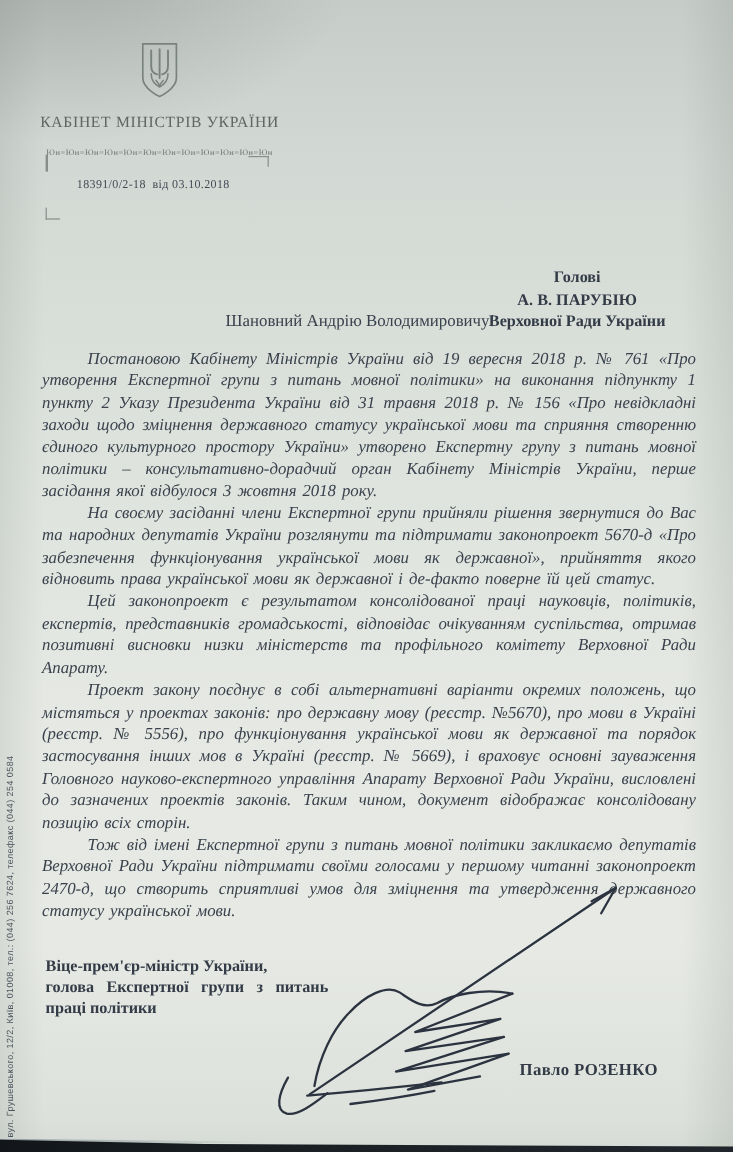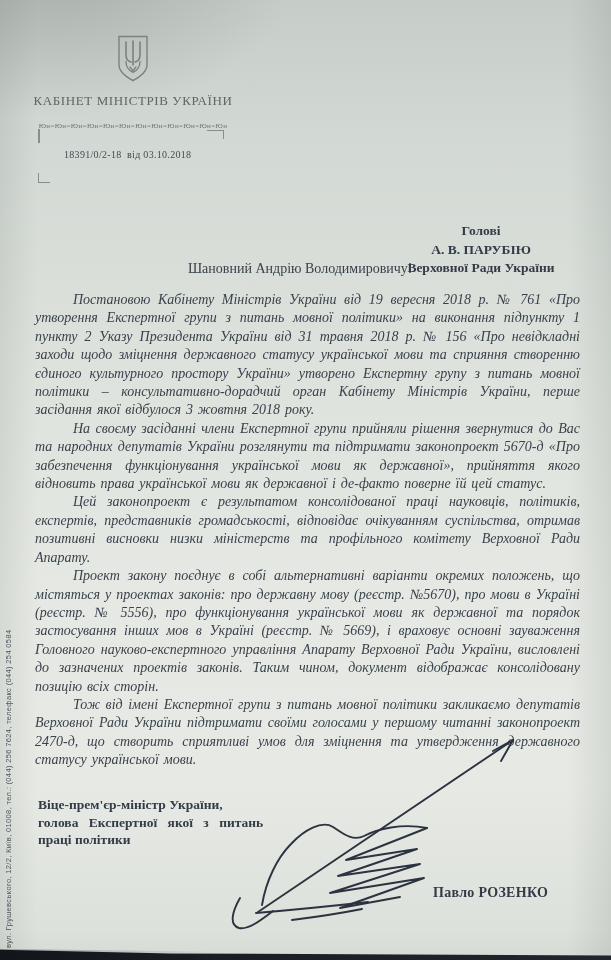--- a/index.html
+++ b/index.html
@@ -88,21 +88,21 @@
   <div class="body-text">
     <p class="para">Постановою Кабінету Міністрів України від 19 вересня 2018 р. № 761 «Про утворення Експертної групи з питань мовної політики» на виконання підпункту 1 пункту 2 Указу Президента України від 31 травня 2018 р. № 156 «Про невідкладні заходи щодо зміцнення державного статусу української мови та сприяння створенню єдиного культурного простору України» утворено Експертну групу з питань мовної політики – консультативно-дорадчий орган Кабінету Міністрів України, перше засідання якої відбулося 3 жовтня 2018 року.</p>
     <p class="para">На своєму засіданні члени Експертної групи прийняли рішення звернутися до Вас та народних депутатів України розглянути та підтримати законопроект 5670-д «Про забезпечення функціонування української мови як державної», прийняття якого відновить права української мови як державної і де-факто поверне їй цей статус.</p>
     <p class="para">Цей законопроект є результатом консолідованої праці науковців, політиків, експертів, представників громадськості, відповідає очікуванням суспільства, отримав позитивні висновки низки міністерств та профільного комітету Верховної Ради Апарату.</p>
     <p class="para">Проект закону поєднує в собі альтернативні варіанти окремих положень, що містяться у проектах законів: про державну мову (реєстр. №5670), про мови в Україні (реєстр. № 5556), про функціонування української мови як державної та порядок застосування інших мов в Україні (реєстр. № 5669), і враховує основні зауваження Головного науково-експертного управління Апарату Верховної Ради України, висловлені до зазначених проектів законів. Таким чином, документ відображає консолідовану позицію всіх сторін.</p>
     <p class="para">Тож від імені Експертної групи з питань мовної політики закликаємо депутатів Верховної Ради України підтримати своїми голосами у першому читанні законопроект 2470-д, що створить сприятливі умов для зміцнення та утвердження державного статусу української мови.</p>
   </div>
 
   <div class="sig-title">
     <div>Віце-прем'єр-міністр України,</div>
-    <div class="spread">голова Експертної якої з питань</div>
+    <div class="spread">голова Експертної групи з питань</div>
     <div>праці політики</div>
   </div>
   <div class="signer-name">Павло РОЗЕНКО</div>
 
   <svg class="sig-svg" width="611" height="960" viewBox="0 0 611 960">
     <g fill="none" stroke="#2c3340" stroke-width="1.9" stroke-linecap="round" stroke-linejoin="round">
       <path d="M262 905 C266 881 277 858 291 844 C304 830 322 820 333 827 C341 832 352 842 364 836 C377 829 402 823 427 828"></path>
       <path d="M427 828 L346 860 L417 849 L338 876 L420 864 L330 893 L424 878 L340 908 L400 897"></path>
       <path d="M240 898 C232 912 229 925 239 928 C248 930 260 921 273 911"></path>
       <path d="M256 913 C292 910 332 906 368 902"></path>

